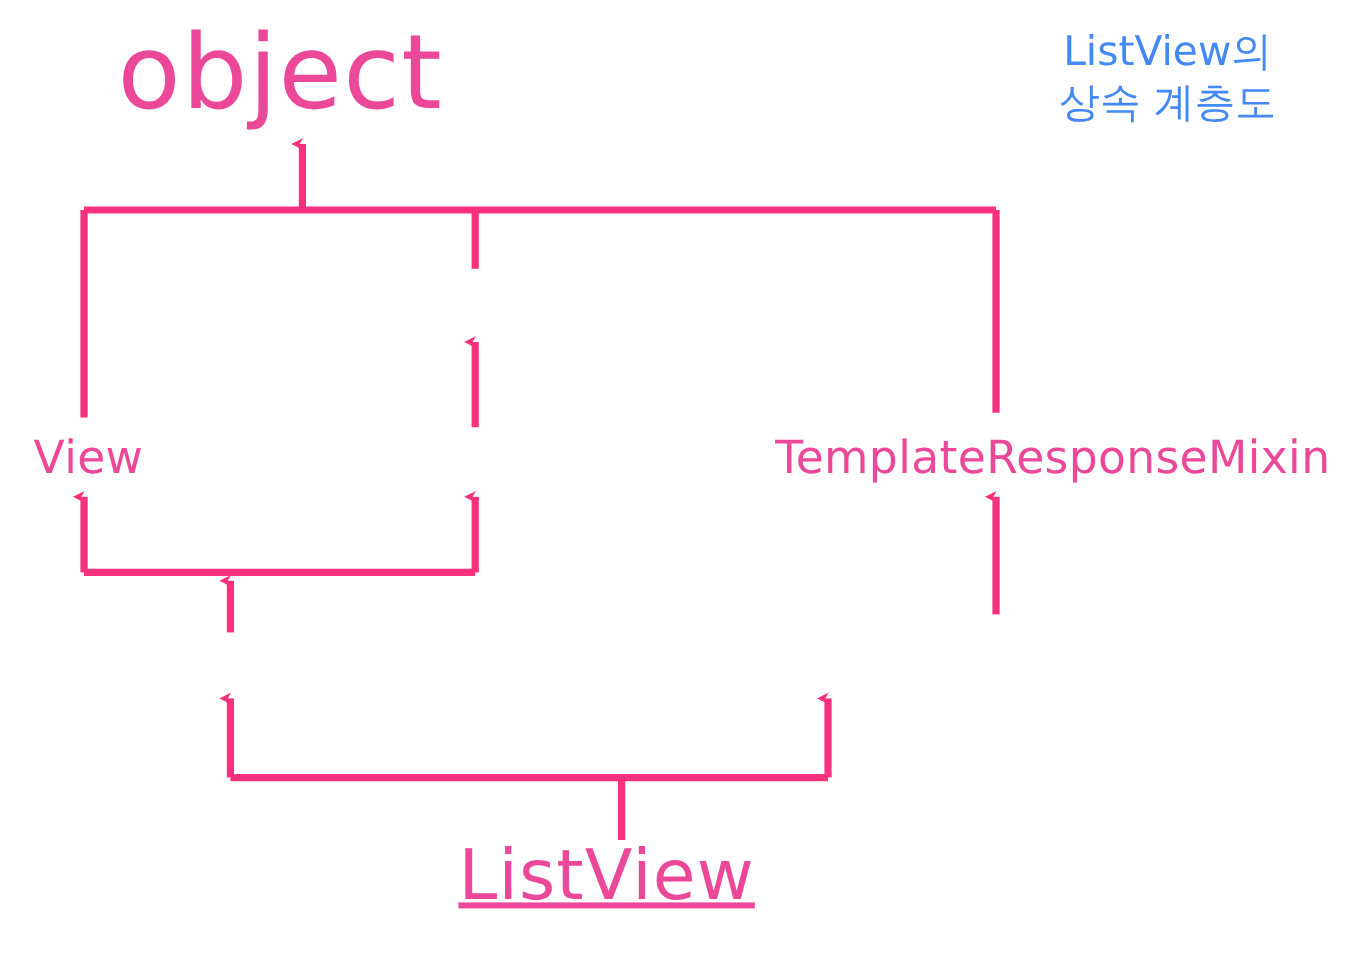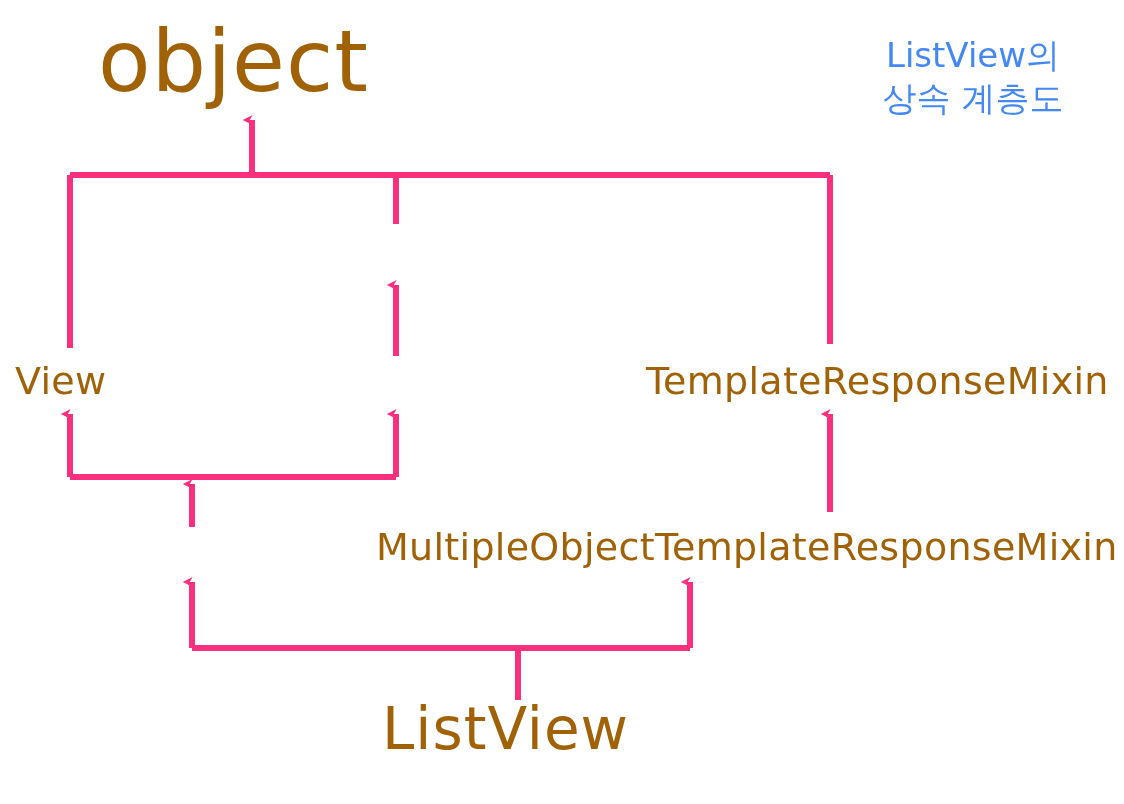--- a/index.html
+++ b/index.html
@@ -21,21 +21,21 @@
   #edge-layer {
     position: absolute;
     left: 0;
     top: 0;
     width: 1124px;
     height: 804px;
     pointer-events: none;
   }
   .node {
     position: absolute;
-    color: #a16207;
+    color: #ec4899;
     white-space: nowrap;
     line-height: 1;
     font-family: "DejaVu Sans", sans-serif;
     font-weight: 400;
     letter-spacing: 0.3px;
   }
   .node-root {
     font-size: 86px;
     letter-spacing: 1px;
   }
@@ -92,29 +92,28 @@
 
       <path d="M830 512 L830 414" marker-end="url(#arrowUp)"></path>
 
       <path d="M192 648 L690 648"></path>
       <path d="M192 648 L192 582" marker-end="url(#arrowUp)"></path>
       <path d="M690 648 L690 582" marker-end="url(#arrowUp)"></path>
       <path d="M518 648 L518 700"></path>
     </g>
   </svg>
 
-  <div class="annotation" style="right:26px; top:22px; width:250px;margin-top:12px;">ListView의
+  <div class="annotation" style="right:26px; top:22px; width:250px;">ListView의
 상속 계층도</div>
 
   <div class="node node-root" style="left:98px; top:18px;">object</div>
 
 
-  <div class="node node-small" style="left:15px; top:362px;">View</div>
+  <div class="node node-small" style="left:28px; top:362px;">View</div>
 
 
   <div class="node node-small" style="left:646px; top:362px;">TemplateResponseMixin</div>
 
 
-  <div class="node node-small" style="left:376px; top:528px;">MultipleObjectTemplateResponseMixin</div>
 
-  <div class="node node-leaf" style="left:382px; top:700px;">ListView</div>
+  <div class="node node-leaf" style="left:382px; top:700px;text-decoration:underline;">ListView</div>
 
 </div>
 
 </body></html>

